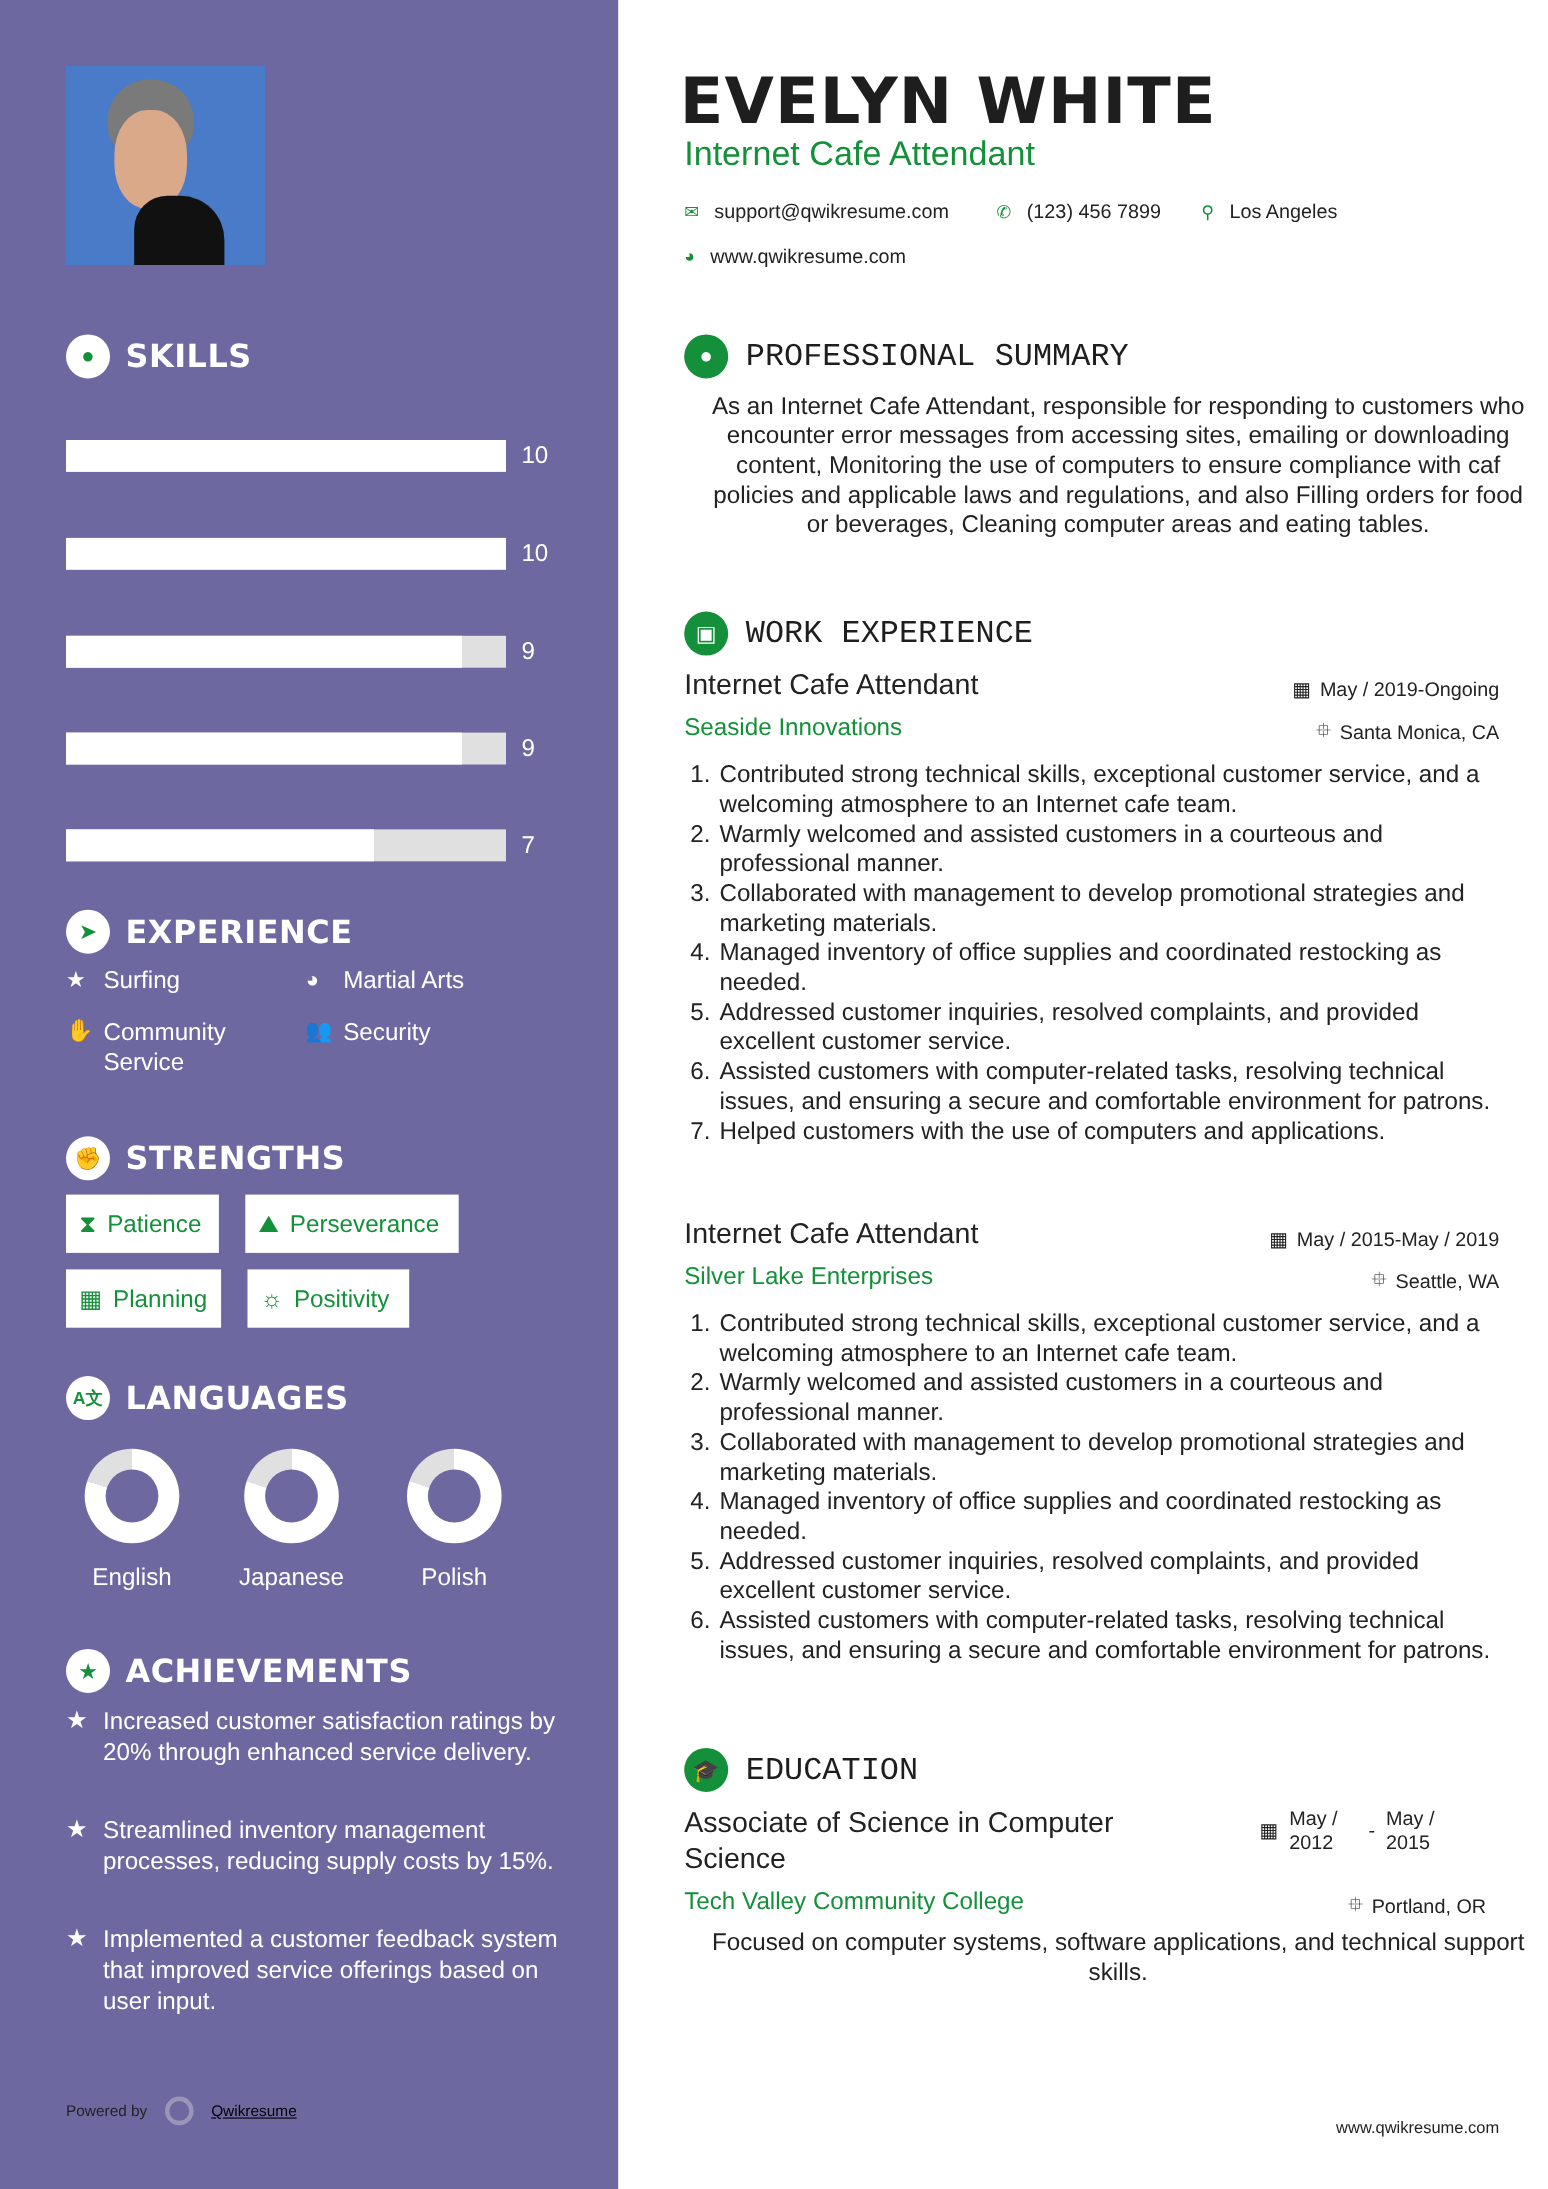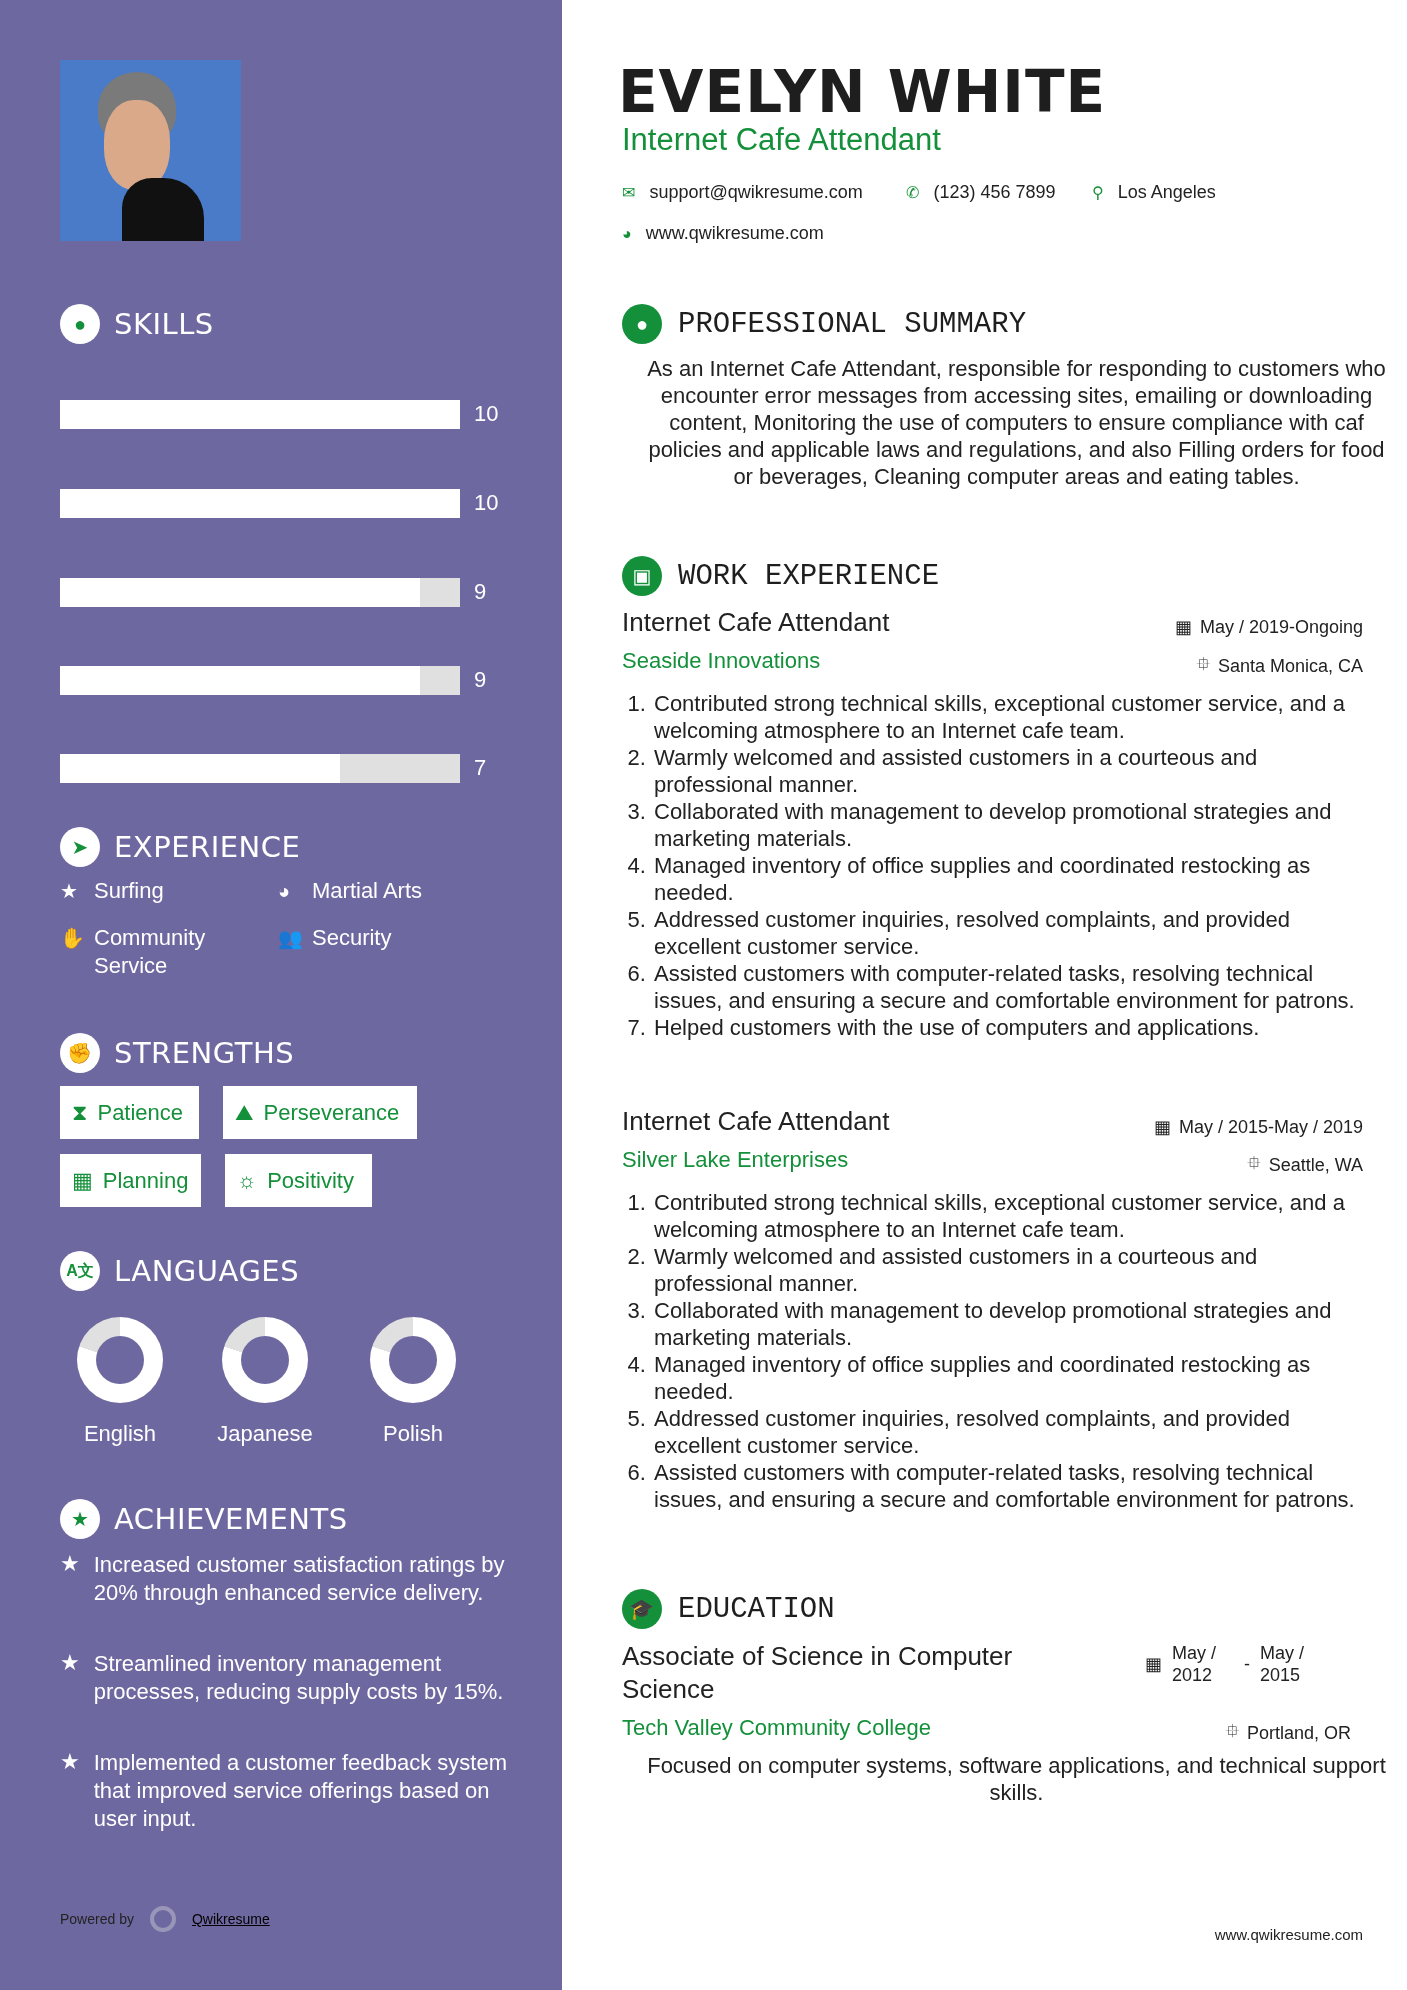--- a/index.html
+++ b/index.html
@@ -5,21 +5,21 @@
   * { box-sizing: border-box; margin: 0; padding: 0; }
   body { width: 1407px; height: 1990px; background: #ffffff; font-family: "Liberation Sans", sans-serif; position: relative; overflow: hidden; color: #222; }
   .sidebar { position: absolute; left: 0; top: 0; width: 562px; height: 1990px; background: #6e68a0; color: #fff; }
   .photo { position: absolute; left: 60px; top: 60px; width: 181px; height: 181px; background: #4a7bc8; overflow: hidden; }
   .photo .hair { position: absolute; left: 38px; top: 12px; width: 78px; height: 72px; background: #7a7a7a; border-radius: 50% 50% 40% 40%; }
   .photo .face { position: absolute; left: 44px; top: 40px; width: 66px; height: 90px; background: #d9a98a; border-radius: 45%; }
   .photo .neck { position: absolute; left: 62px; top: 118px; width: 82px; height: 70px; background: #111; border-radius: 30px 40px 0 0; }
 
   .side-h { position: absolute; left: 60px; display: flex; align-items: center; gap: 14px; }
   .side-h .ic { width: 40px; height: 40px; border-radius: 50%; background: #fff; display: flex; align-items: center; justify-content: center; color: #14903a; font-size: 20px; }
-  .side-h .t { font-family: "DejaVu Sans", sans-serif; font-size: 29px; font-weight: normal; color: #fff; letter-spacing: 0.5px; }
+  .side-h .t { font-family: "DejaVu Sans", sans-serif; font-size: 29px; font-weight: bold; color: #fff; letter-spacing: 0.5px; }
 
   .skill { position: absolute; left: 60px; width: 440px; }
   .skill .name { font-size: 22px; color: #fff; }
   .skill .bar { position: absolute; left: 0; top: 45px; width: 400px; height: 29px; background: #e0e0e0; }
   .skill .fill { height: 100%; background: #fff; }
   .skill .val { position: absolute; left: 414px; top: 46px; font-size: 22px; color: #fff; }
 
   .interest { position: absolute; font-size: 22px; color: #fff; display: flex; gap: 10px; line-height: 28px; }
   .interest .i { width: 24px; font-size: 20px; }
 

